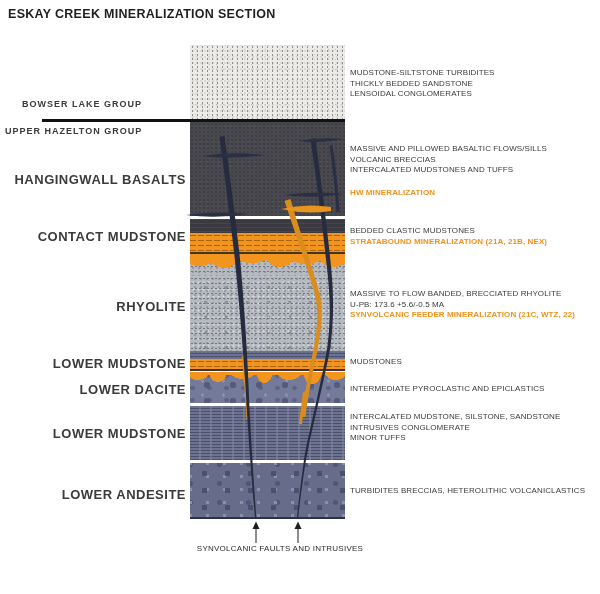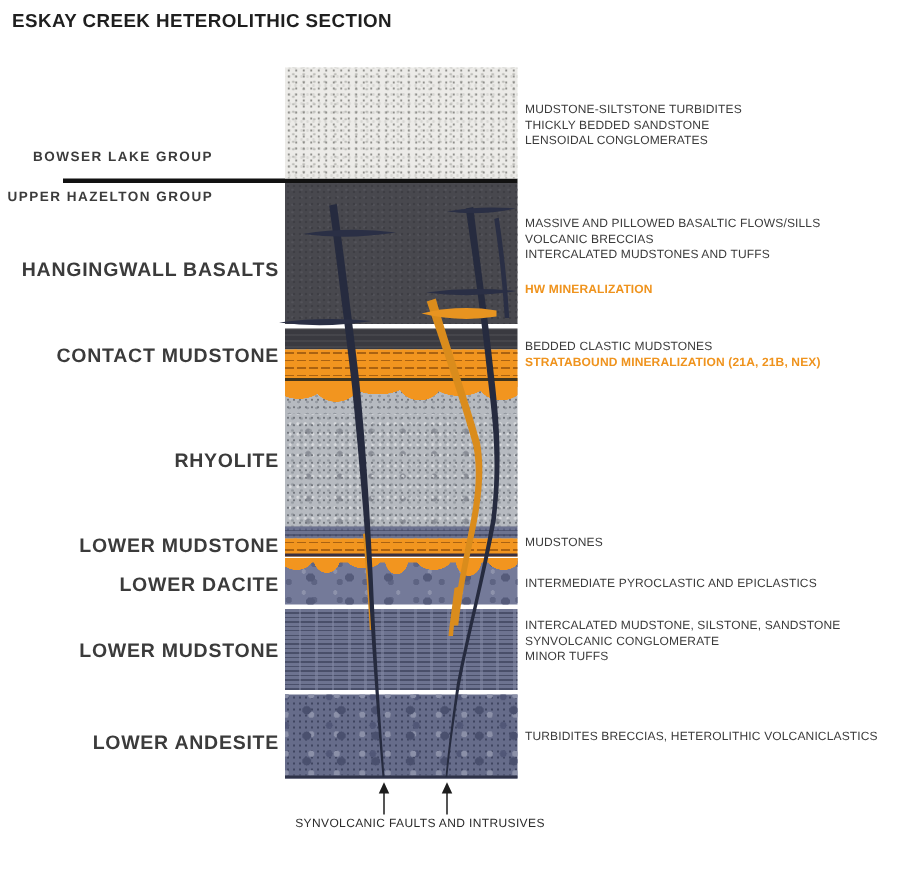--- a/index.html
+++ b/index.html
@@ -118,21 +118,21 @@
   .overlay{position:absolute;left:0;top:0;pointer-events:none;}
 
   .caption{position:absolute;left:180px;top:544px;width:200px;text-align:center;
            font-size:8px;letter-spacing:.25px;color:#2b2b2b;white-space:nowrap;}
 </style>
 </head>
 <body>
 
 <div id="page">
 
-  <div class="title">ESKAY CREEK HETEROLITHIC SECTION</div>
+  <div class="title">ESKAY CREEK MINERALIZATION SECTION</div>
 
   <div class="grouplabel" style="left:22px;top:99px;">BOWSER LAKE GROUP</div>
   <div class="groupline"></div>
   <div class="grouplabel" style="left:5px;top:126px;">UPPER HAZELTON GROUP</div>
 
   <div class="unitlabel" style="top:172px;">HANGINGWALL BASALTS</div>
   <div class="unitlabel" style="top:229px;">CONTACT MUDSTONE</div>
   <div class="unitlabel" style="top:299px;">RHYOLITE</div>
   <div class="unitlabel" style="top:356px;">LOWER MUDSTONE</div>
   <div class="unitlabel" style="top:382px;">LOWER DACITE</div>
@@ -200,32 +200,37 @@
 
   <div class="anno" style="top:188px;text-align:center;">
     <div class="orange">HW MINERALIZATION</div>
   </div>
 
   <div class="anno" style="top:226px;">
     <div>BEDDED CLASTIC MUDSTONES</div>
     <div class="orange">STRATABOUND MINERALIZATION (21A, 21B, NEX)</div>
   </div>
 
+  <div class="anno" style="top:289px;">
+    <div>MASSIVE TO FLOW BANDED, BRECCIATED RHYOLITE</div>
+    <div>U-PB: 173.6 +5.6/-0.5 MA</div>
+    <div class="orange">SYNVOLCANIC FEEDER MINERALIZATION (21C, WTZ, 22)</div>
+  </div>
 
   <div class="anno" style="top:357px;">
     <div>MUDSTONES</div>
   </div>
 
   <div class="anno" style="top:384px;">
     <div>INTERMEDIATE PYROCLASTIC AND EPICLASTICS</div>
   </div>
 
   <div class="anno" style="top:412px;">
     <div>INTERCALATED MUDSTONE, SILSTONE, SANDSTONE</div>
-    <div>SYNVOLCANIC CONGLOMERATE</div>
+    <div>INTRUSIVES CONGLOMERATE</div>
     <div>MINOR TUFFS</div>
   </div>
 
   <div class="anno" style="top:486px;">
     <div>TURBIDITES BRECCIAS, HETEROLITHIC VOLCANICLASTICS</div>
   </div>
 
   <div class="caption">SYNVOLCANIC FAULTS AND INTRUSIVES</div>
 
 </div>

